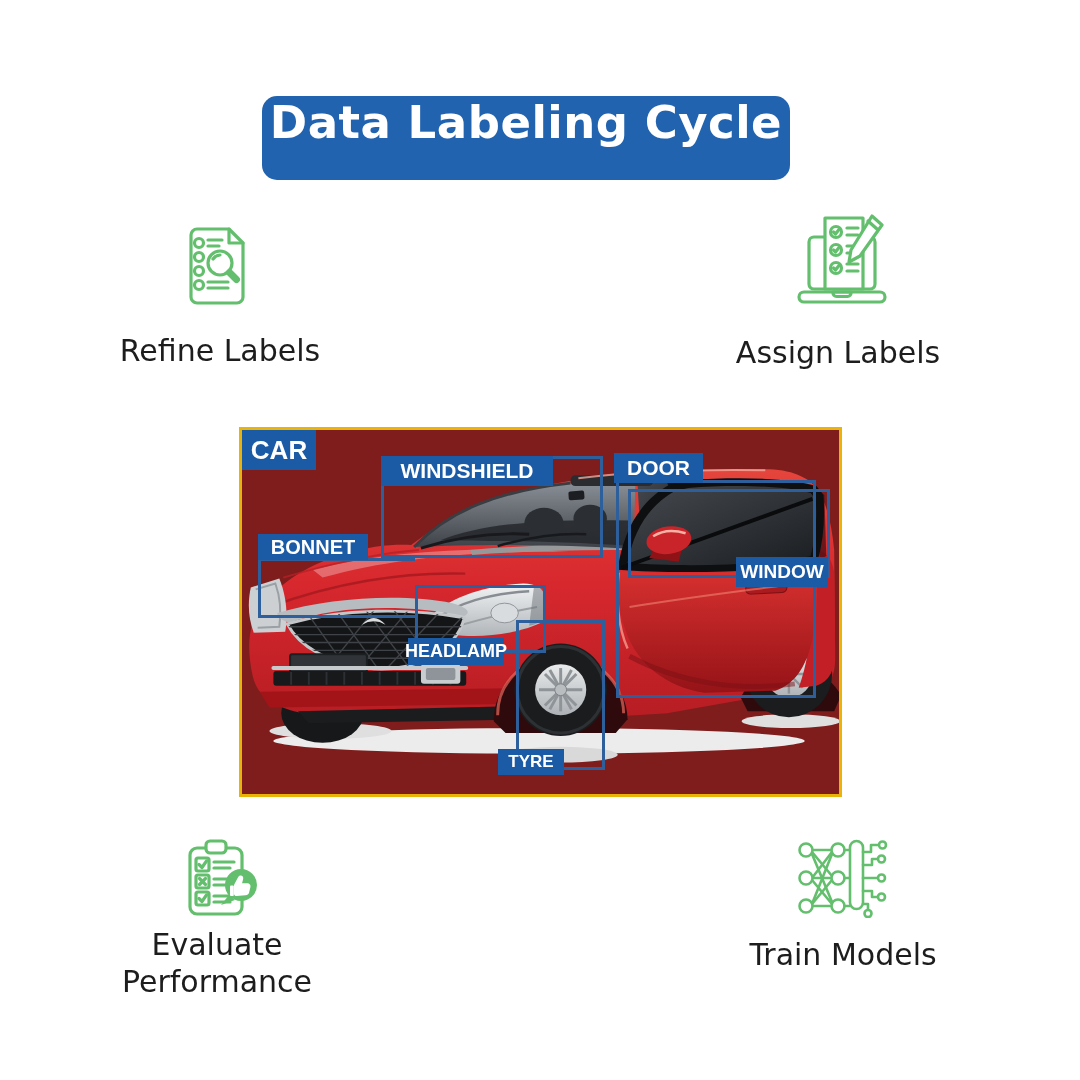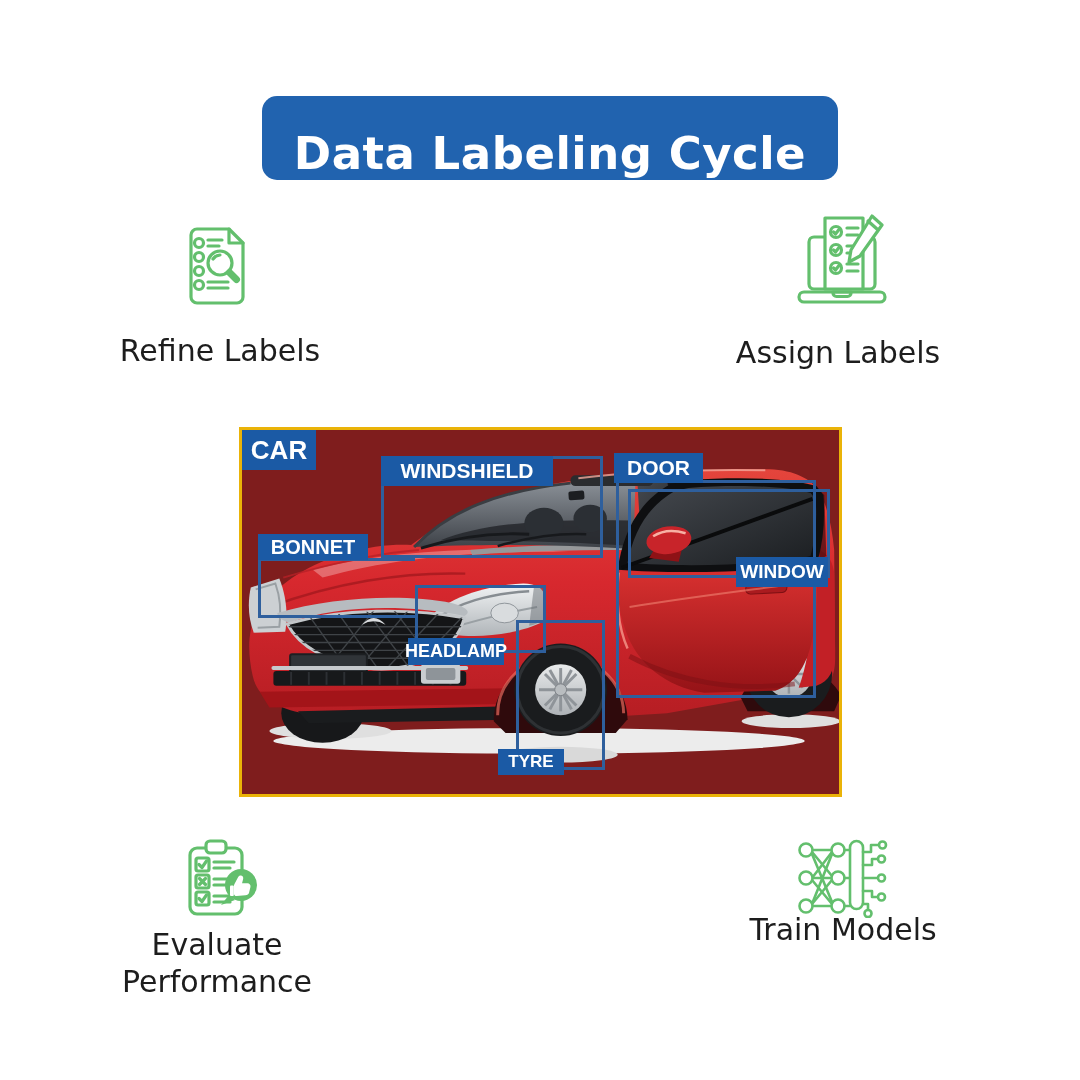--- a/index.html
+++ b/index.html
@@ -1,21 +1,21 @@
 <!DOCTYPE html>
 <html><head>
 <meta charset="utf-8">
 <style>
   html,body{margin:0;padding:0;background:#ffffff;}
   .page{position:relative;width:1080px;height:1080px;background:#ffffff;overflow:hidden;
         font-family:"DejaVu Sans","Liberation Sans",sans-serif;}
 
   
-  .title-pill{position:absolute;left:262px;top:96px;width:576px;height:84px;
-    background:#2163af;border-radius:15px;display:flex;align-items:flex-end;justify-content:center;}
+  .title-pill{position:absolute;left:262px;top:96px;width:528px;height:84px;
+    background:#2163af;border-radius:15px;display:flex;align-items:flex-start;justify-content:center;}
   .title-pill span{color:#ffffff;font-weight:bold;font-size:45px;letter-spacing:0.5px;}
 
   
   .step{position:absolute;}
   .step-label{position:absolute;color:#1d1d1d;font-size:30px;line-height:37px;
     text-align:center;font-family:"DejaVu Sans",sans-serif;}
   .nowrap{white-space:nowrap;margin-top:8px;}
   .icon-svg{display:block;}
 
   
@@ -139,21 +139,21 @@
           <circle cx="87.5" cy="21" r="3.5" fill="#ffffff"></circle>
         <path d="M 69,40 H 83"></path>
           <circle cx="87.5" cy="40" r="3.5" fill="#ffffff"></circle>
         <path d="M 69,53 H 78 V 59 H 83"></path>
           <circle cx="87.5" cy="59" r="3.5" fill="#ffffff"></circle>
         <path d="M 69,66 H 74 V 72"></path>
           <circle cx="74" cy="75.5" r="3.5" fill="#ffffff"></circle>
       </g>
     </svg>
   </div>
-  <div class="step-label nowrap" style="left:693px;top:903px;width:300px;">Train Models</div>
+  <div class="step-label nowrap" style="left:693px;top:928px;width:300px;">Train Models</div>
 
   <div class="figure">
 
     <svg class="car" width="597" height="364" viewBox="0 0 603 370">
       <defs>
         <linearGradient id="gBody" x1="0" y1="0" x2="0" y2="1">
           <stop offset="0" stop-color="#e4453c"></stop>
             <stop offset="0.45" stop-color="#d7282e"></stop>
             <stop offset="1" stop-color="#b51d23"></stop>
         </linearGradient>

